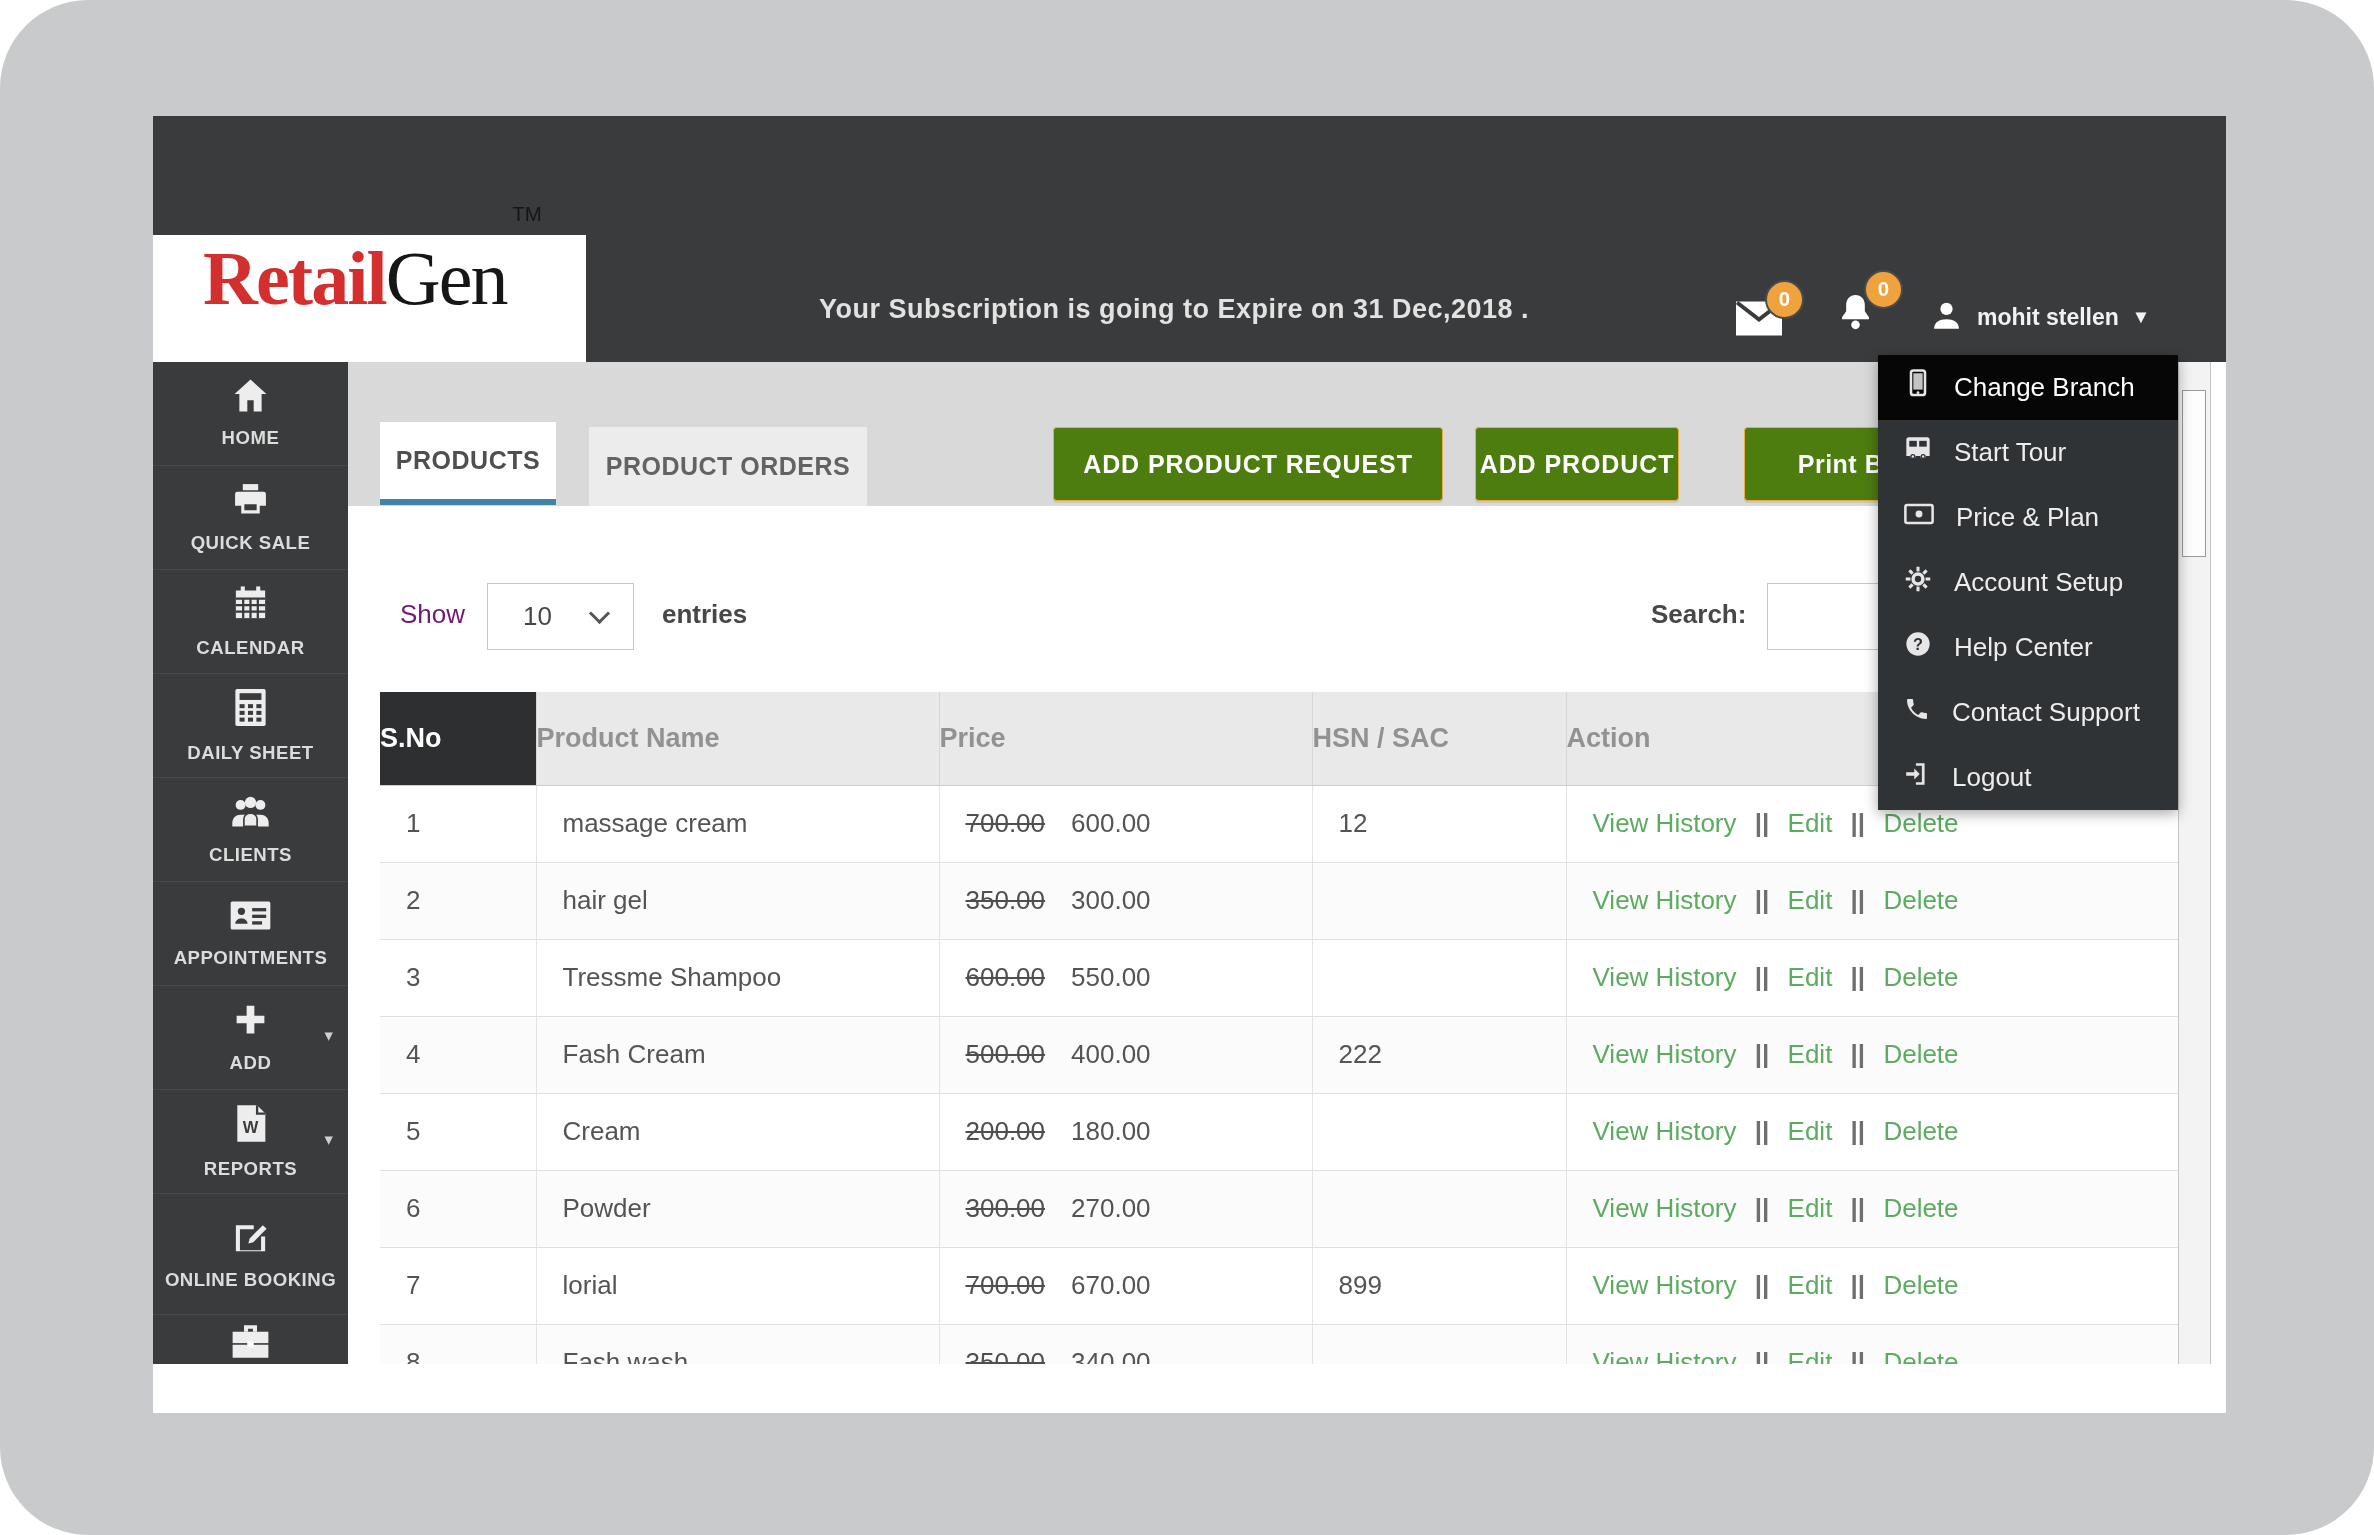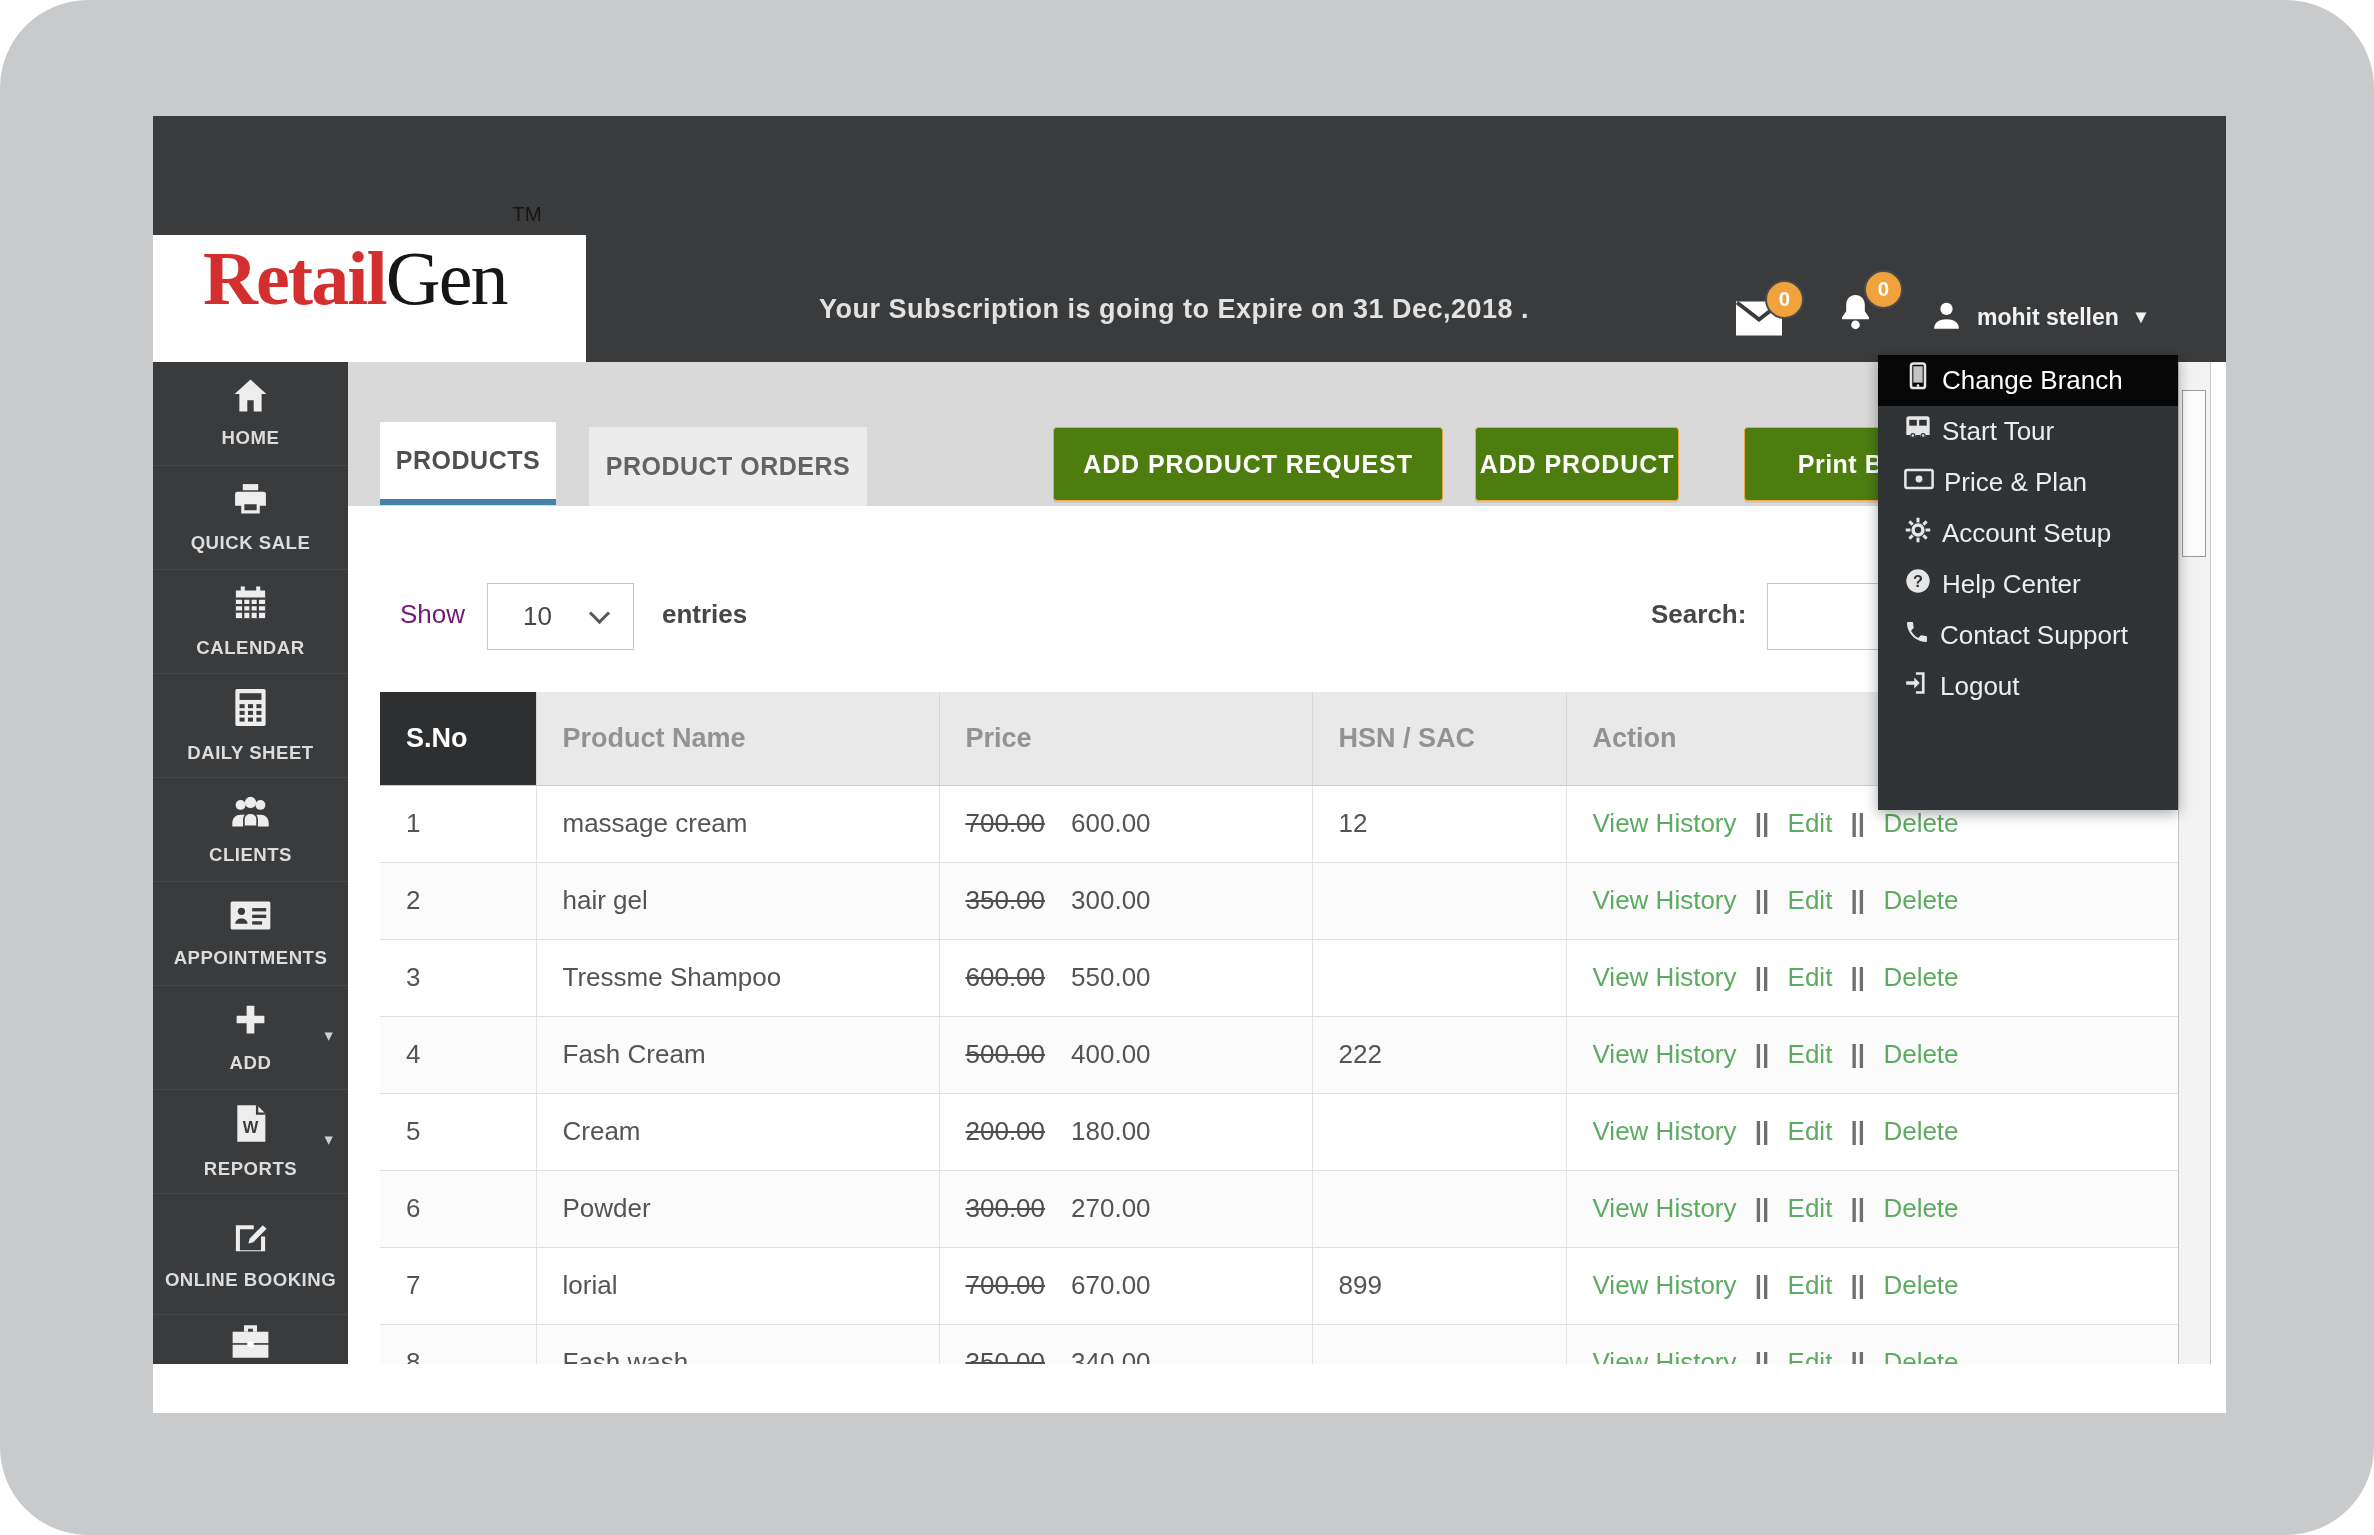--- a/index.html
+++ b/index.html
@@ -50,36 +50,36 @@
   .panel { position:absolute; left:0; top:144px; width:100%; height:858px; background:#ffffff; }
   .show-label { position:absolute; left:52px; top:93px; font-size:26px; font-weight:normal; color:#701a75; }
   .page-size { position:absolute; left:139px; top:77px; width:147px; height:67px; background:#ffffff; border:0.9px solid #c6c6c6; display:flex; align-items:center; cursor:pointer; }
   .page-size .val { font-size:26px; color:#474747; padding-left:35px; }
   .chev { position:absolute; right:26px; top:22px; width:15px; height:15px; border-right:3.7px solid #555; border-bottom:3.7px solid #555; transform:rotate(45deg); }
   .entries-label { position:absolute; left:314px; top:93px; font-size:26px; font-weight:bold; color:#474747; }
   .search-label { position:absolute; left:1303px; top:93px; font-size:26px; font-weight:bold; color:#474747; }
   .search-input { position:absolute; left:1419px; top:77px; width:408px; height:67px; border:0.9px solid #c6c6c6; background:#ffffff; font-size:26px; padding:0 15px; color:#333; font-family:"Liberation Sans", sans-serif; }
 
   table.grid { position:absolute; left:32px; top:186px; width:1798px; border-collapse:collapse; table-layout:fixed; }
-  table.grid th { height:93px; background:#e9e9e9; color:#929292; font-size:27px; font-weight:bold; text-align:left; padding-left:26px; border-right:0.9px solid #d7d7d7; border-bottom:1.9px solid #cfcfcf; }
+  table.grid th { height:93px; background:#e9e9e9; color:#929292; font-size:27px; font-weight:bold; text-align:left; border-right:0.9px solid #d7d7d7; border-bottom:1.9px solid #cfcfcf; }
   table.grid th.dark { background:#2d2f31; color:#ffffff; }
   table.grid td { height:77px; font-size:26px; color:#545454; padding-left:26px; border-right:0.9px solid #e3e3e3; border-bottom:1.9px solid #e0e0e0; background:#ffffff; }
   table.grid td:last-child, table.grid th:last-child { border-right:none; }
   table.grid tr.alt td { background:#fbfbfb; }
   td s { color:#4f4f4f; }
   .newp { margin-left:26px; }
   .glink { color:#5cab60; cursor:pointer; text-decoration:none; }
   .sep { color:#6f6f6f; margin:0 11px; font-weight:bold; }
 
   .scrollbar { position:absolute; left:2025px; top:0; width:33px; height:1002px; background:#f3f3f3; border-left:0.9px solid #c6c6c6; border-right:0.9px solid #c6c6c6; }
   .thumb { position:absolute; left:2.8px; top:28px; width:24px; height:167px; background:#fdfdfd; border:1.9px solid #9a9a9a; }
 
   
   .dropdown { position:absolute; left:1725px; top:239px; width:300px; height:455px; background:#303335; z-index:60; box-shadow:0 3.7px 13px rgba(0,0,0,.35); }
-  .menu-item { height:51px; display:flex; align-items:center; gap:10px; padding-left:26px; color:#ededed; font-size:26px; cursor:pointer; }
+  .menu-item { height:65px; display:flex; align-items:center; gap:22px; padding-left:26px; color:#ededed; font-size:26px; cursor:pointer; }
   .menu-item.hl { background:#060606; color:#ffffff; }
   .menu-item svg { color:#e6e6e6; flex:0 0 auto; }
 </style>
 </head>
 <body>
 
 <div class="frame">
   <div class="card">
 
     <div class="appheader">

